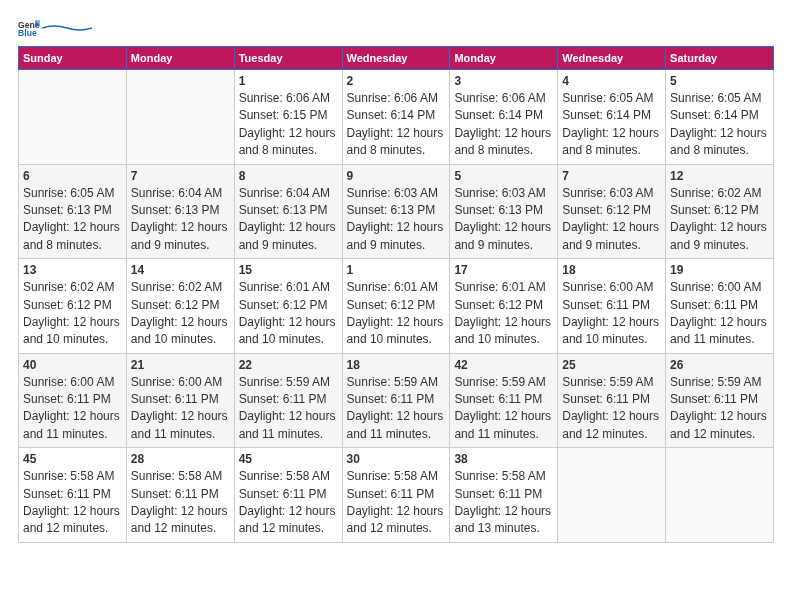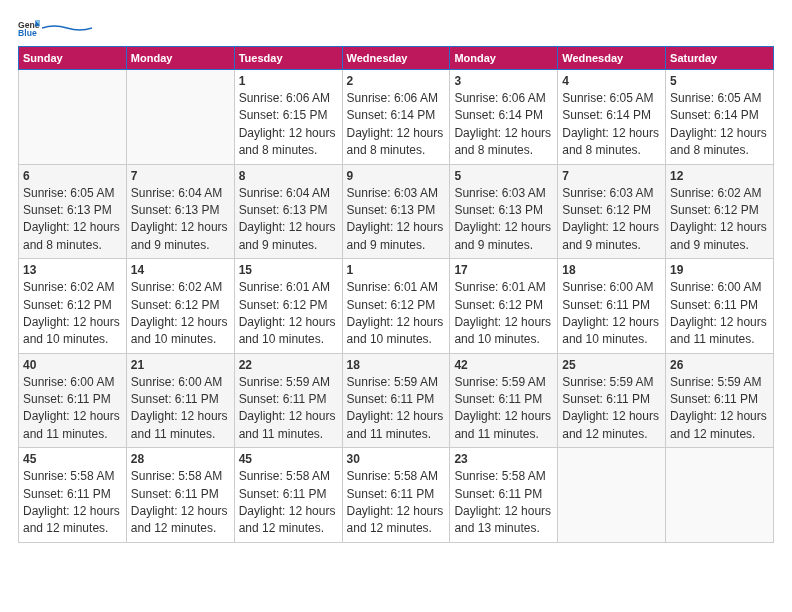--- a/index.html
+++ b/index.html
@@ -338,21 +338,21 @@
 and 12 minutes.</div>
           </td>
           <td>
             <span class="day-num">30</span>
             <div class="day-info" style="white-space: pre-line;">Sunrise: 5:58 AM
 Sunset: 6:11 PM
 Daylight: 12 hours
 and 12 minutes.</div>
           </td>
           <td>
-            <span class="day-num">23</span>
+            <span class="day-num">38</span>
             <div class="day-info" style="white-space: pre-line;">Sunrise: 5:58 AM
 Sunset: 6:11 PM
 Daylight: 12 hours
 and 13 minutes.</div>
           </td>
           <td class="empty"></td>
           <td class="empty"></td>
         </tr>
       </tbody>
   </table>

